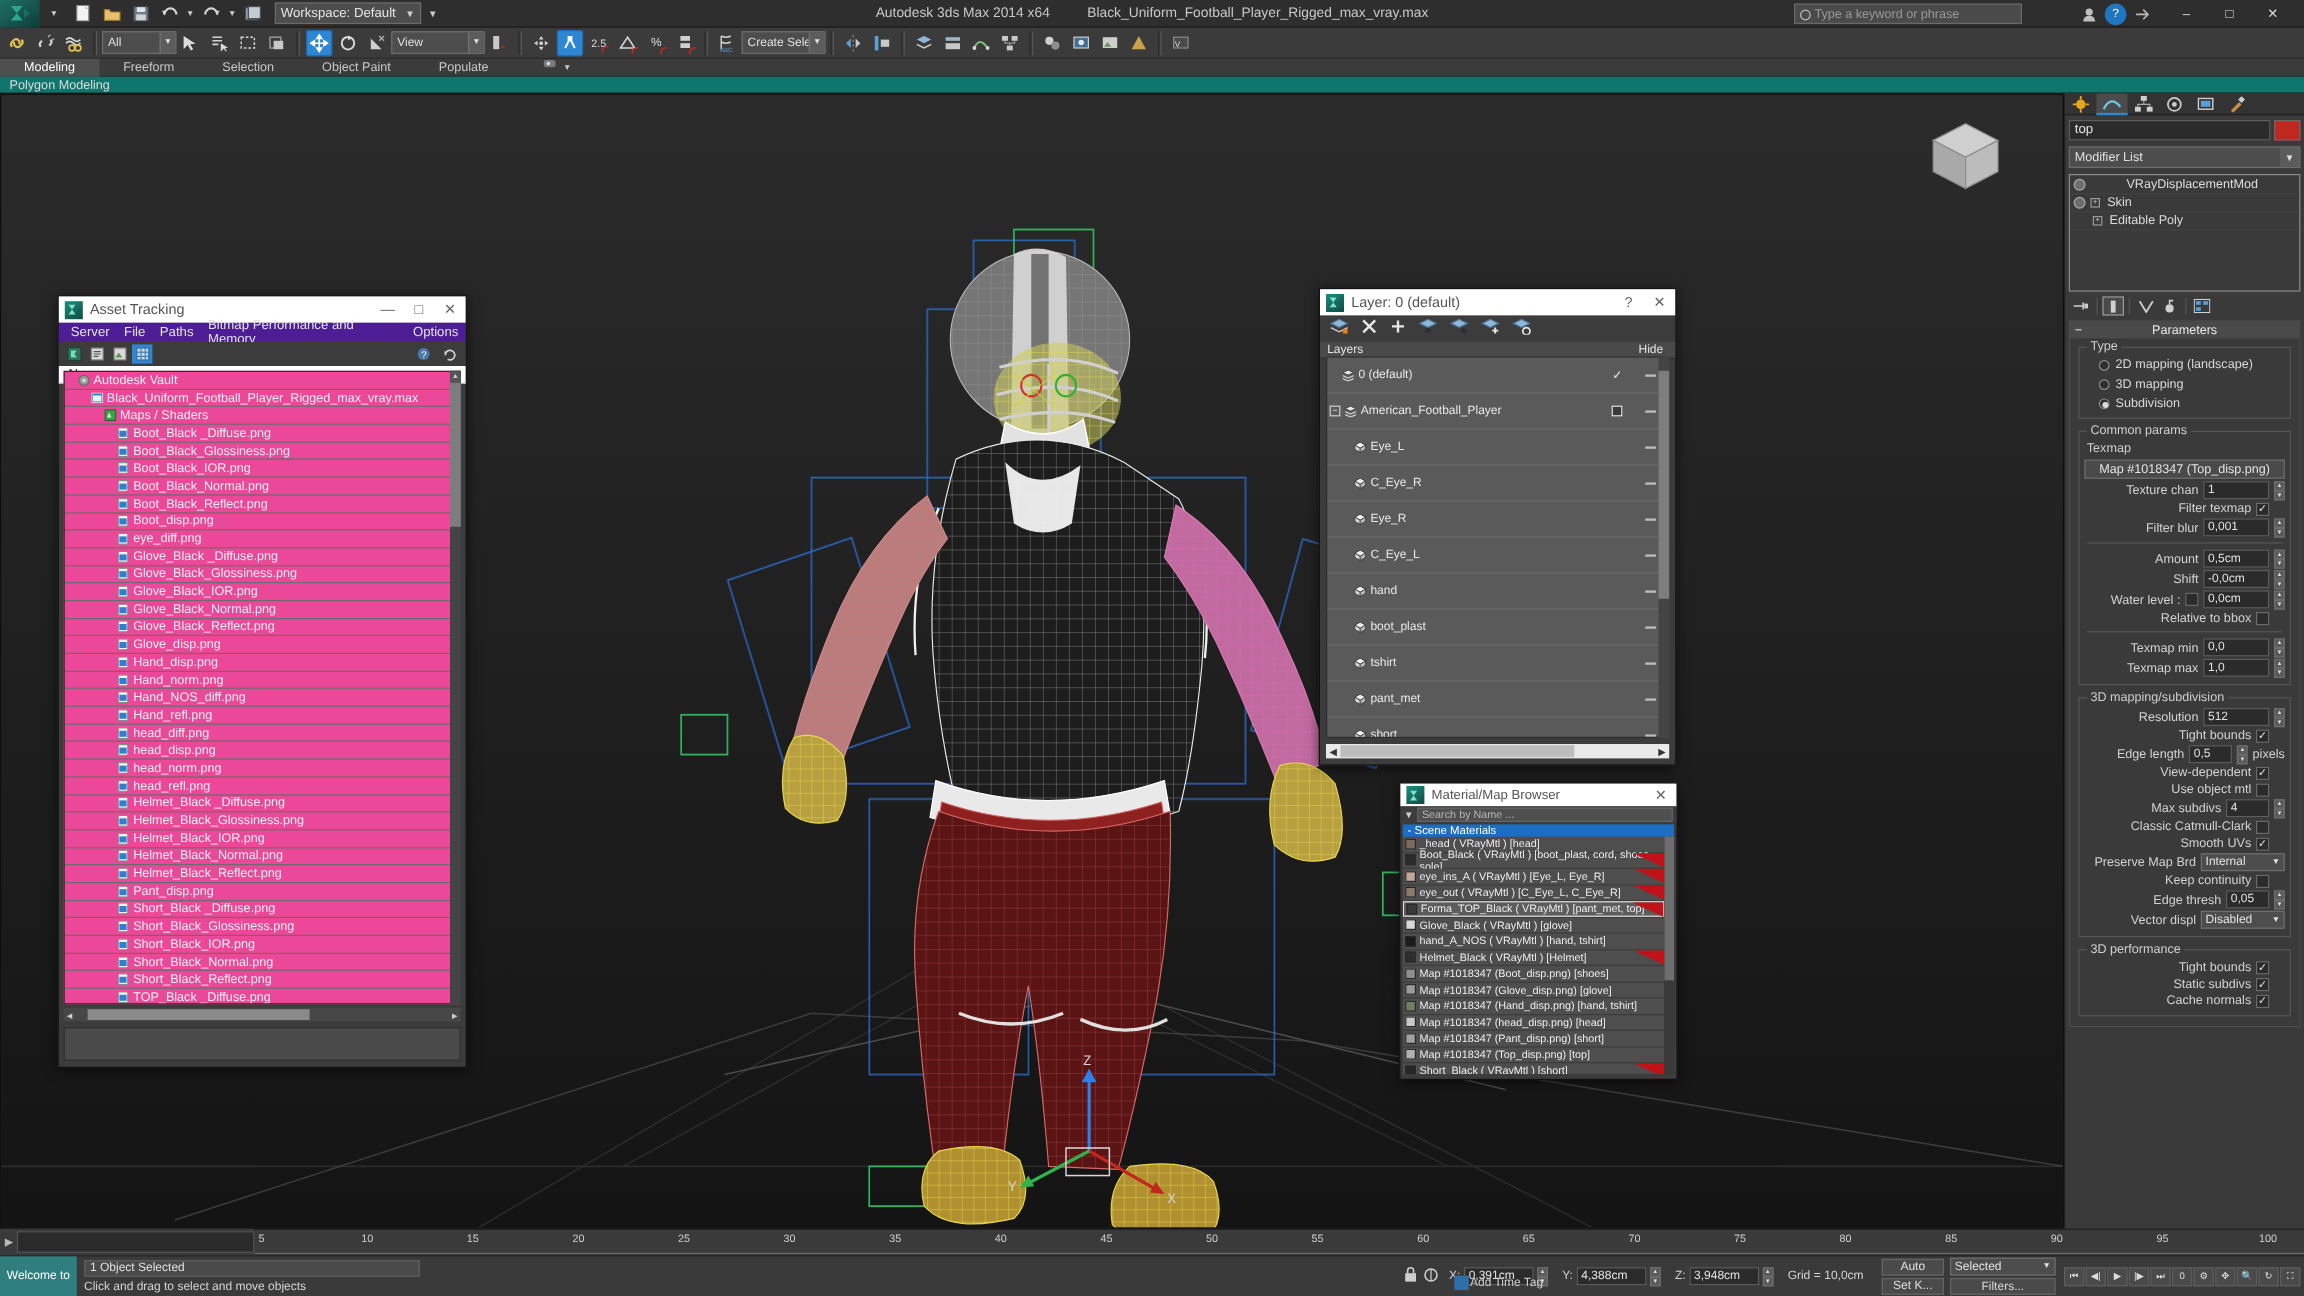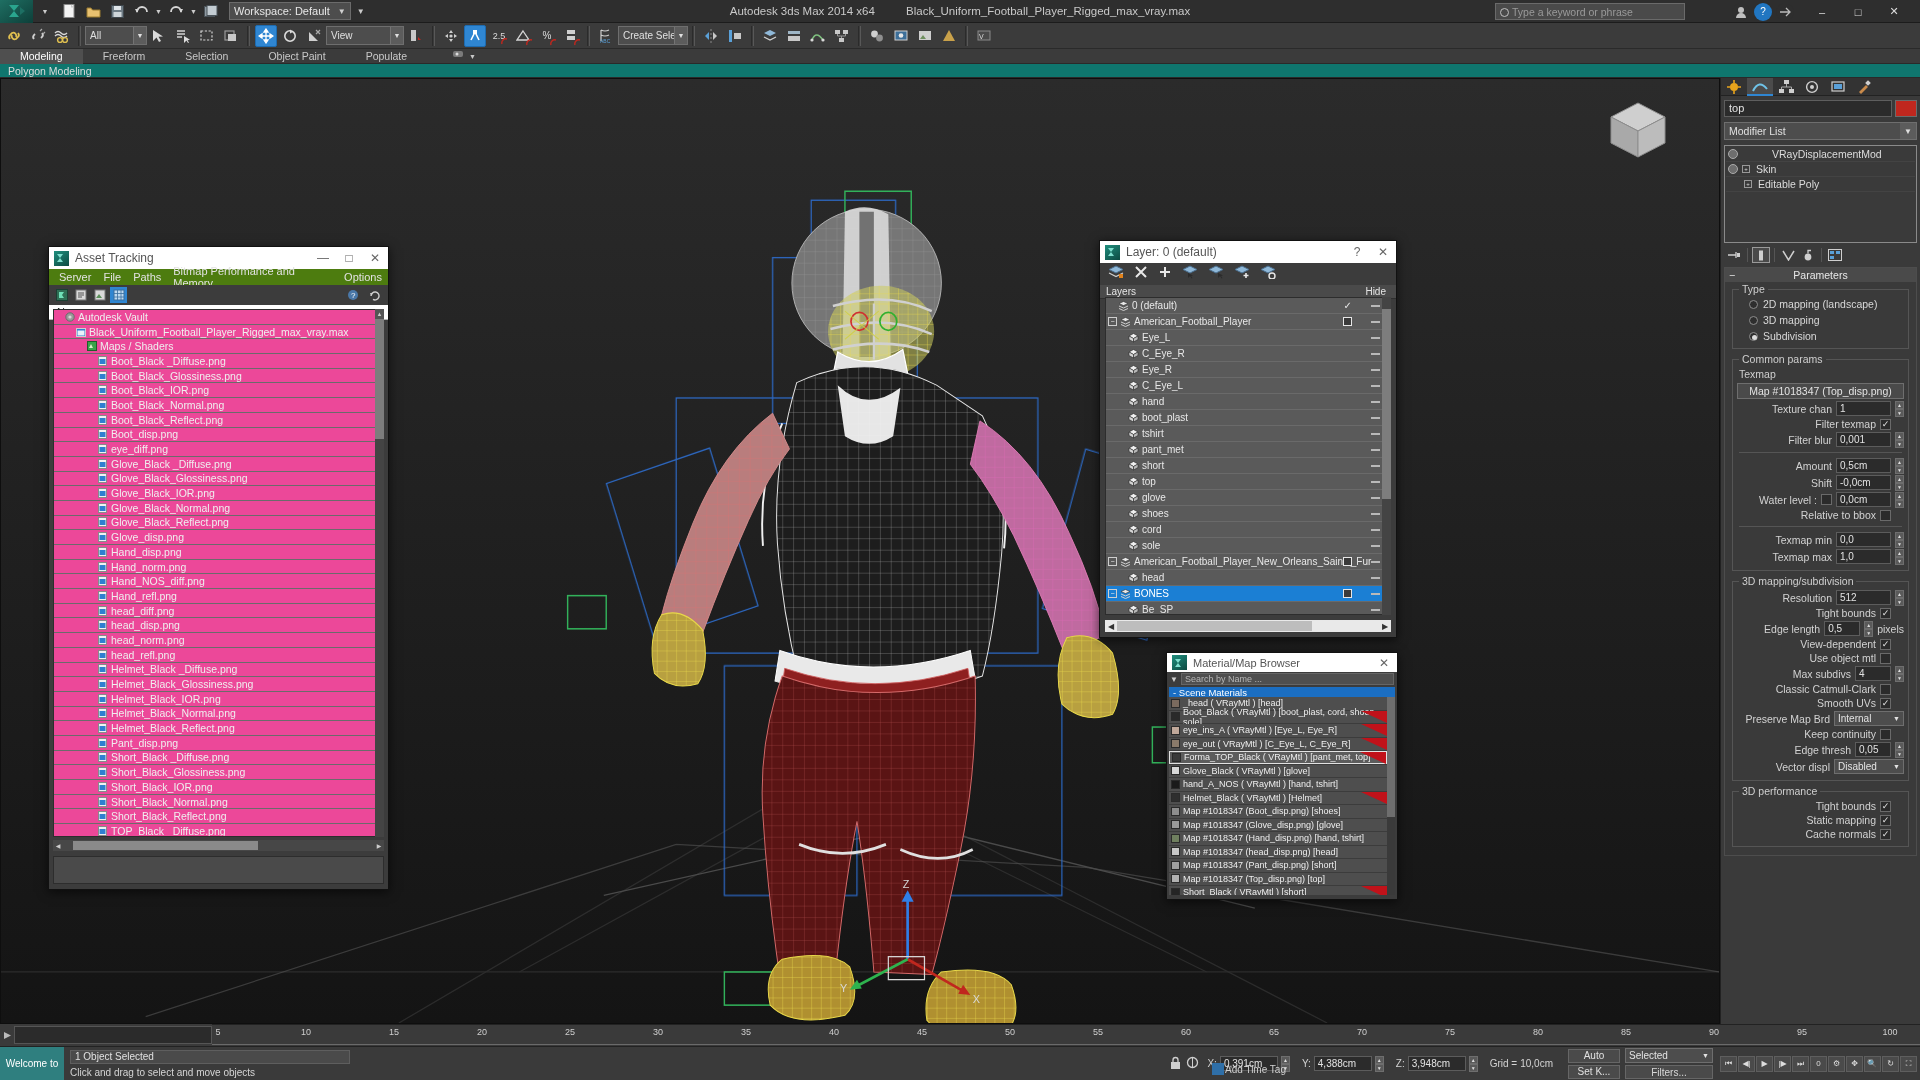--- a/index.html
+++ b/index.html
@@ -135,21 +135,21 @@
   .dlg { position:absolute; background:#3c3c3c; border:1px solid #111;
      box-shadow:0 2px 10px rgba(0,0,0,.6); }
   .dlg-title { height:22px; background:#fff; display:flex; align-items:center;
      font-size:12px; color:#555; padding-left:5px; }
   .dlg-title .ic { width:15px;height:15px;margin-right:6px;
      background:linear-gradient(145deg,#1f8f7e,#0d4a42); display:flex;align-items:center;
      justify-content:center; }
   .dlg-title .sp { margin-left:auto; display:flex; align-items:center; }
   .dlg-title .b { width:26px;height:22px;display:flex;align-items:center;justify-content:center;
      color:#666; font-size:12px; }
-  .dlg-menu { height:16px; background:#4d7c0f; display:flex; align-items:center;
+  .dlg-menu { height:16px; background:#4c1d95; display:flex; align-items:center;
      font-size:11px; color:#e2e2e2; padding-left:4px; }
   .dlg-menu div { padding:0 6px; }
 
   
   #assetdlg { left:48px; top:168px; width:341px; height:644px; }
   .at-tools { height:20px; background:#3c3c3c; display:flex; align-items:center;
      padding-left:4px; gap:2px; position:relative; }
   .at-tools .tg { width:17px;height:16px; display:flex;align-items:center;justify-content:center;}
   .at-tools .tg.on { background:#2f86d2; }
   .at-right { position:absolute; right:5px; display:flex; gap:5px; }
@@ -172,21 +172,21 @@
      background:#4a4a4a; border:1px solid #2d2d2d; }
 
   
   #layerdlg { left:1099px; top:162px; width:298px; height:398px; }
   .ly-tools { height:22px; background:#3c3c3c; display:flex; align-items:center;
      padding-left:8px; gap:10px; }
   .ly-head { height:14px; background:#4a4a4a; display:flex; align-items:center;
      font-size:10px; color:#e5e5e5; border-bottom:1px solid #2f2f2f; }
   .ly-list { position:absolute; left:5px; right:5px; top:56px; bottom:22px;
      background:#5a5a5a; overflow:hidden; border:1px solid #2d2d2d; }
-  .ly-row { height:16px; display:flex; align-items:center; font-size:10px; color:#e8e8e8;
+  .ly-row { height:30px; display:flex; align-items:center; font-size:10px; color:#e8e8e8;
      border-bottom:1px solid #6a6a6a; position:relative; }
   .ly-row.sel { background:#1b7fd4; color:#fff; }
   .ly-row .ex { width:9px; height:9px; border:1px solid #cfcfcf; font-size:7px; line-height:7px;
      text-align:center; color:#efefef; margin-right:3px; flex:0 0 auto }
   .ly-row .mk { position:absolute; right:38px; }
   .ly-row .hd { position:absolute; right:10px; width:9px; height:2px; background:#b9b9b9; }
   .ly-vscroll { position:absolute; right:5px; top:56px; bottom:22px; width:9px; background:#444; }
   .ly-vscroll .th { position:absolute; top:12px; width:9px; height:190px; background:#7d7d7d; }
   .ly-hscroll { position:absolute; left:5px; right:5px; bottom:5px; height:12px;
      background:#e9e9e9; display:flex; align-items:center; }
@@ -987,21 +987,21 @@
           </div>
 
           <div class="grp" style="margin-top:10px">
             <span class="gl">3D performance</span>
             <div class="frow">
               <span class="flbl">Tight bounds</span>
               <div class="chk">✓</div>
               <div style="width:9px"></div>
             </div>
             <div class="frow">
-              <span class="flbl">Static mapping</span>
+              <span class="flbl">Static subdivs</span>
               <div class="chk">✓</div>
               <div style="width:9px"></div>
             </div>
             <div class="frow">
               <span class="flbl">Cache normals</span>
               <div class="chk">✓</div>
               <div style="width:9px"></div>
             </div>
           </div>
 

